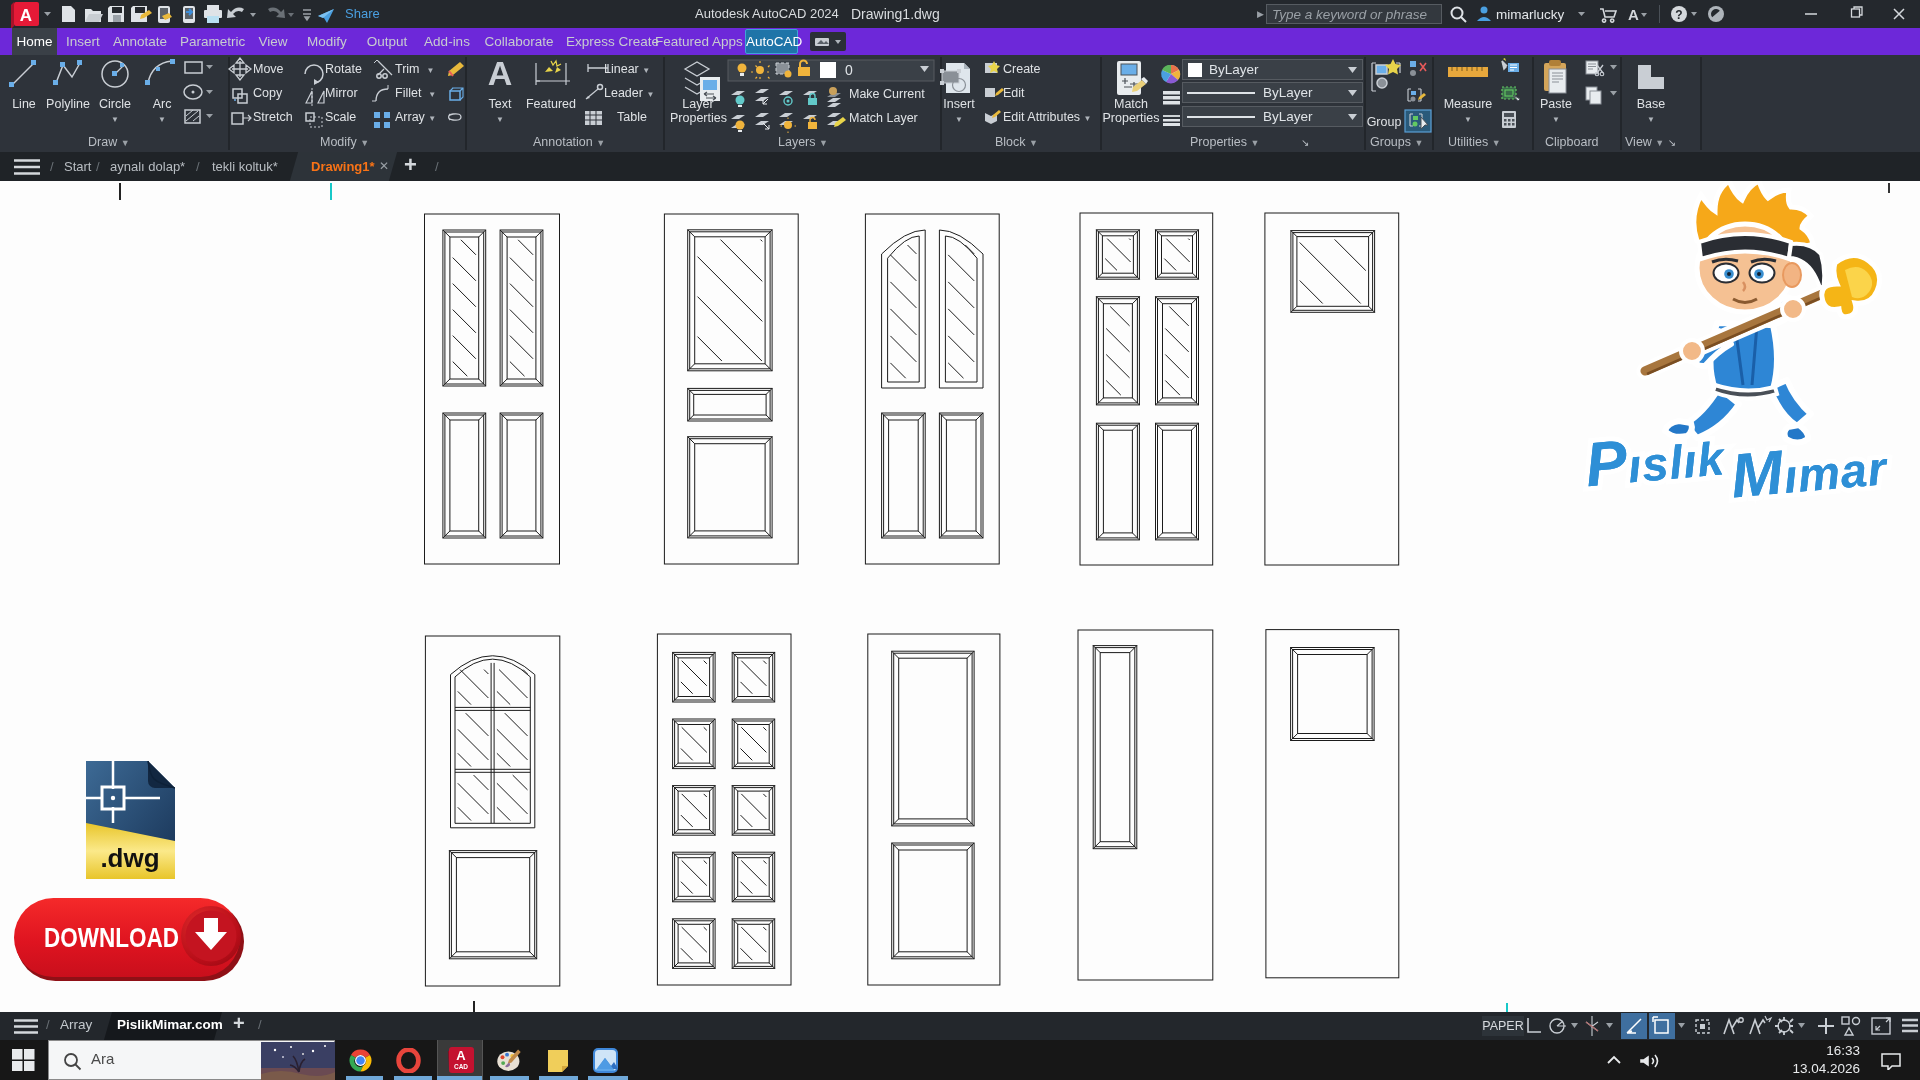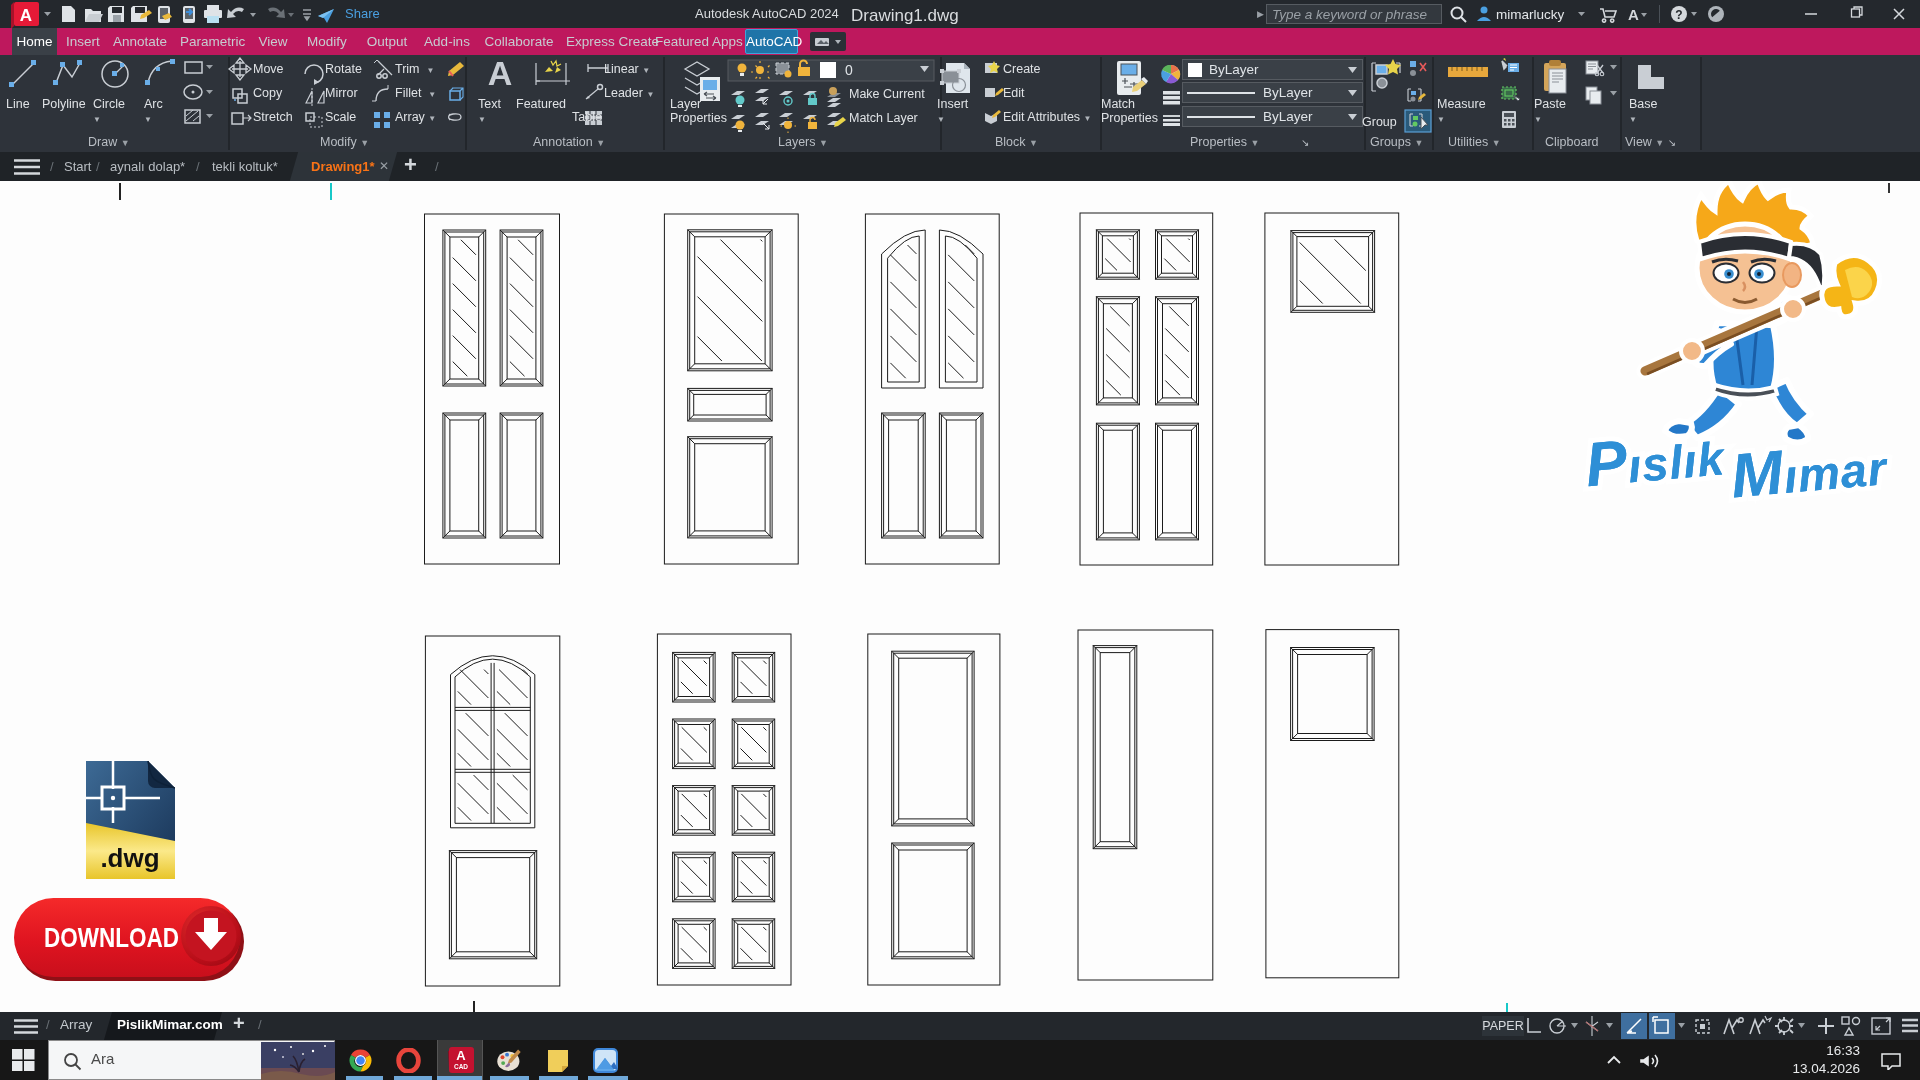--- a/index.html
+++ b/index.html
@@ -2,28 +2,28 @@
 <html><head><meta charset="utf-8">
 <style>
 *{margin:0;padding:0;box-sizing:border-box}
 html,body{width:1920px;height:1080px;overflow:hidden;background:#fff;font-family:"Liberation Sans",sans-serif}
 #page{position:relative;width:1920px;height:1080px}
 .abs{position:absolute}
 
 #titlebar{position:absolute;left:0;top:0;width:1920px;height:28px;background:#24282d}
 #titlebar .ttl{position:absolute;top:6px;font-size:14px;color:#d9dcdf;white-space:pre}
 
-#menubar{position:absolute;left:0;top:28px;width:1920px;height:27px;background:#be185d}
+#menubar{position:absolute;left:0;top:28px;width:1920px;height:27px;background:#6d28d9}
 .mitem{position:absolute;top:0;height:27px;line-height:27px;font-size:13.5px;color:#c7cbd0;text-align:center;white-space:nowrap}
 
 #ribbon{position:absolute;left:0;top:55px;width:1920px;height:97px;background:#2e333a}
 .rsep{position:absolute;top:2px;width:2px;height:93px;background:#22262b}
 .rlabel{position:absolute;top:80px;height:14px;font-size:12.5px;color:#b9bec4;white-space:nowrap}
 .rlabel .car{color:#9aa0a6;font-size:9px}
-.bigtxt{position:absolute;font-size:12.5px;color:#dfe2e5;white-space:nowrap}
+.bigtxt{position:absolute;font-size:12.5px;color:#dfe2e5;text-align:center;white-space:nowrap}
 .smalltxt{position:absolute;font-size:12.5px;color:#dfe2e5;white-space:nowrap}
 .car2{color:#aeb4ba;font-size:8px}
 
 #filetabs{position:absolute;left:0;top:152px;width:1920px;height:29px;background:#1f2327}
 .ftab{position:absolute;top:0;height:29px;line-height:29px;font-size:13px;color:#b9bec3;white-space:nowrap}
 
 #canvas{position:absolute;left:0;top:181px;width:1920px;height:831px;background:#fdfdfd}
 
 #modelbar{position:absolute;left:0;top:1012px;width:1920px;height:28px;background:#23272c}
 
@@ -521,21 +521,21 @@
 
   <path d="M281 12 q-6 -7 -13 -3 l2 3 q5 -3 9 2 l-3 3 l9 1 l-1 -9 z" fill="#6a7076"></path>
   <path d="M288 13 l6 0 l-3 4 z" fill="#6a7076"></path>
   <path d="M303 10 h8 m-8 4 h8 m-6 3 l2 3 l2 -3 z" stroke="#9aa0a6" stroke-width="1.5" fill="#9aa0a6"></path>
 
   <path d="M318 16 l16 -7 l-7 14 l-3 -5 z" fill="#4a9fe0"></path>
         <path d="M318 16 l16 -7 l-11 9 z" fill="#7cc0ef"></path>
  </svg>
  <div class="ttl" style="left:345px;color:#4a9fe0;font-size:13px">Share</div>
  <div class="ttl" style="left:695px;font-size:13px">Autodesk AutoCAD 2024</div>
- <div class="ttl" style="left:851px;font-size:17px">Drawing1.dwg</div>
+ <div class="ttl" style="left:851px;font-size:14px">Drawing1.dwg</div>
 
  <div class="abs" style="left:1257px;top:3px;width:8px;height:22px;color:#9aa0a6;font-size:9px;line-height:22px">▶</div>
  <div class="abs" style="left:1266px;top:4px;width:176px;height:20px;background:#33383e;border:1px solid #565b61"></div>
  <div class="abs" style="left:1272px;top:7px;font-size:13.5px;color:#9aa0a6;font-style:italic">Type a keyword or phrase</div>
  <svg class="abs" style="left:1448px;top:5px" width="470" height="20">
   <circle cx="9" cy="8" r="5.5" fill="none" stroke="#dfe3e7" stroke-width="2"></circle>
         <path d="M13 12 l5 5" stroke="#dfe3e7" stroke-width="2"></path>
   <circle cx="36" cy="5" r="3.5" fill="#4a9fe0"></circle>
         <path d="M29 16 q7 -8 14 0 z" fill="#4a9fe0"></path>
   <text x="48" y="14" font-size="13.5" fill="#e3e6e9" font-family="Liberation Sans">mimarlucky</text>
@@ -942,21 +942,21 @@
  <div class="smalltxt" style="left:253px;top:31px">Copy</div>
  <div class="smalltxt" style="left:325px;top:31px">Mirror</div>
  <div class="smalltxt" style="left:395px;top:31px">Fillet&nbsp;&nbsp;<span class="car2">▼</span></div>
  <div class="smalltxt" style="left:253px;top:55px">Stretch</div>
  <div class="smalltxt" style="left:325px;top:55px">Scale</div>
  <div class="smalltxt" style="left:395px;top:55px">Array&nbsp;<span class="car2">▼</span></div>
  <div class="bigtxt" style="left:478px;top:42px;width:44px">Text<br><span class="car2">▼</span></div>
  <div class="bigtxt" style="left:516px;top:42px;width:70px">Featured</div>
  <div class="smalltxt" style="left:604px;top:7px">Linear&nbsp;<span class="car2">▼</span></div>
  <div class="smalltxt" style="left:604px;top:31px">Leader&nbsp;<span class="car2">▼</span></div>
- <div class="smalltxt" style="left:572px;top:55px">Table</div>
+ <div class="smalltxt" style="left:617px;top:55px">Table</div>
  <div class="bigtxt" style="left:670px;top:42px;width:56px">Layer<br>Properties</div>
  <div class="smalltxt" style="left:849px;top:32px">Make Current</div>
  <div class="smalltxt" style="left:849px;top:56px">Match Layer</div>
  <div class="bigtxt" style="left:937px;top:42px;width:44px">Insert<br><span class="car2">▼</span></div>
  <div class="smalltxt" style="left:1003px;top:7px">Create</div>
  <div class="smalltxt" style="left:1003px;top:31px">Edit</div>
  <div class="smalltxt" style="left:1003px;top:55px">Edit Attributes&nbsp;<span class="car2">▼</span></div>
  <div class="bigtxt" style="left:1101px;top:42px;width:60px">Match<br>Properties</div>
  <div class="bigtxt" style="left:1362px;top:60px;width:44px">Group</div>
  <div class="bigtxt" style="left:1437px;top:42px;width:62px">Measure<br><span class="car2">▼</span></div>

